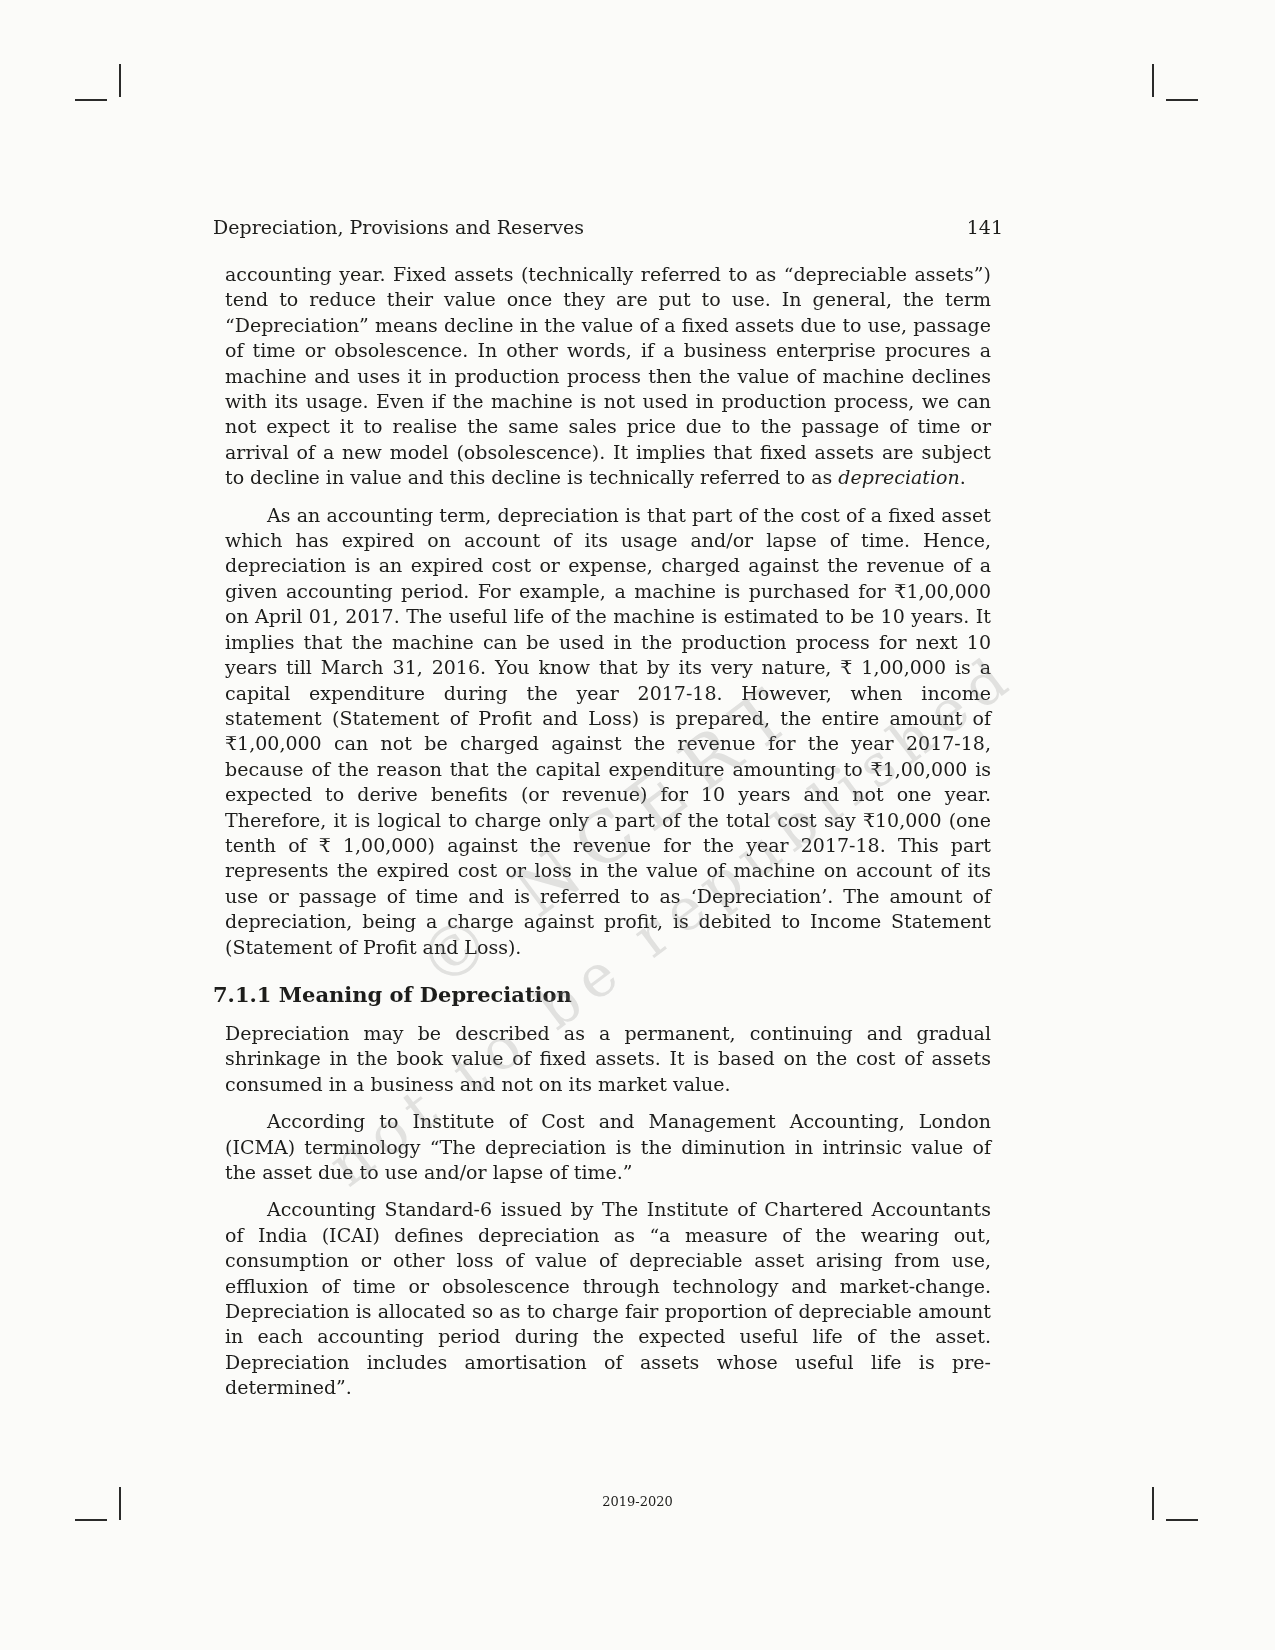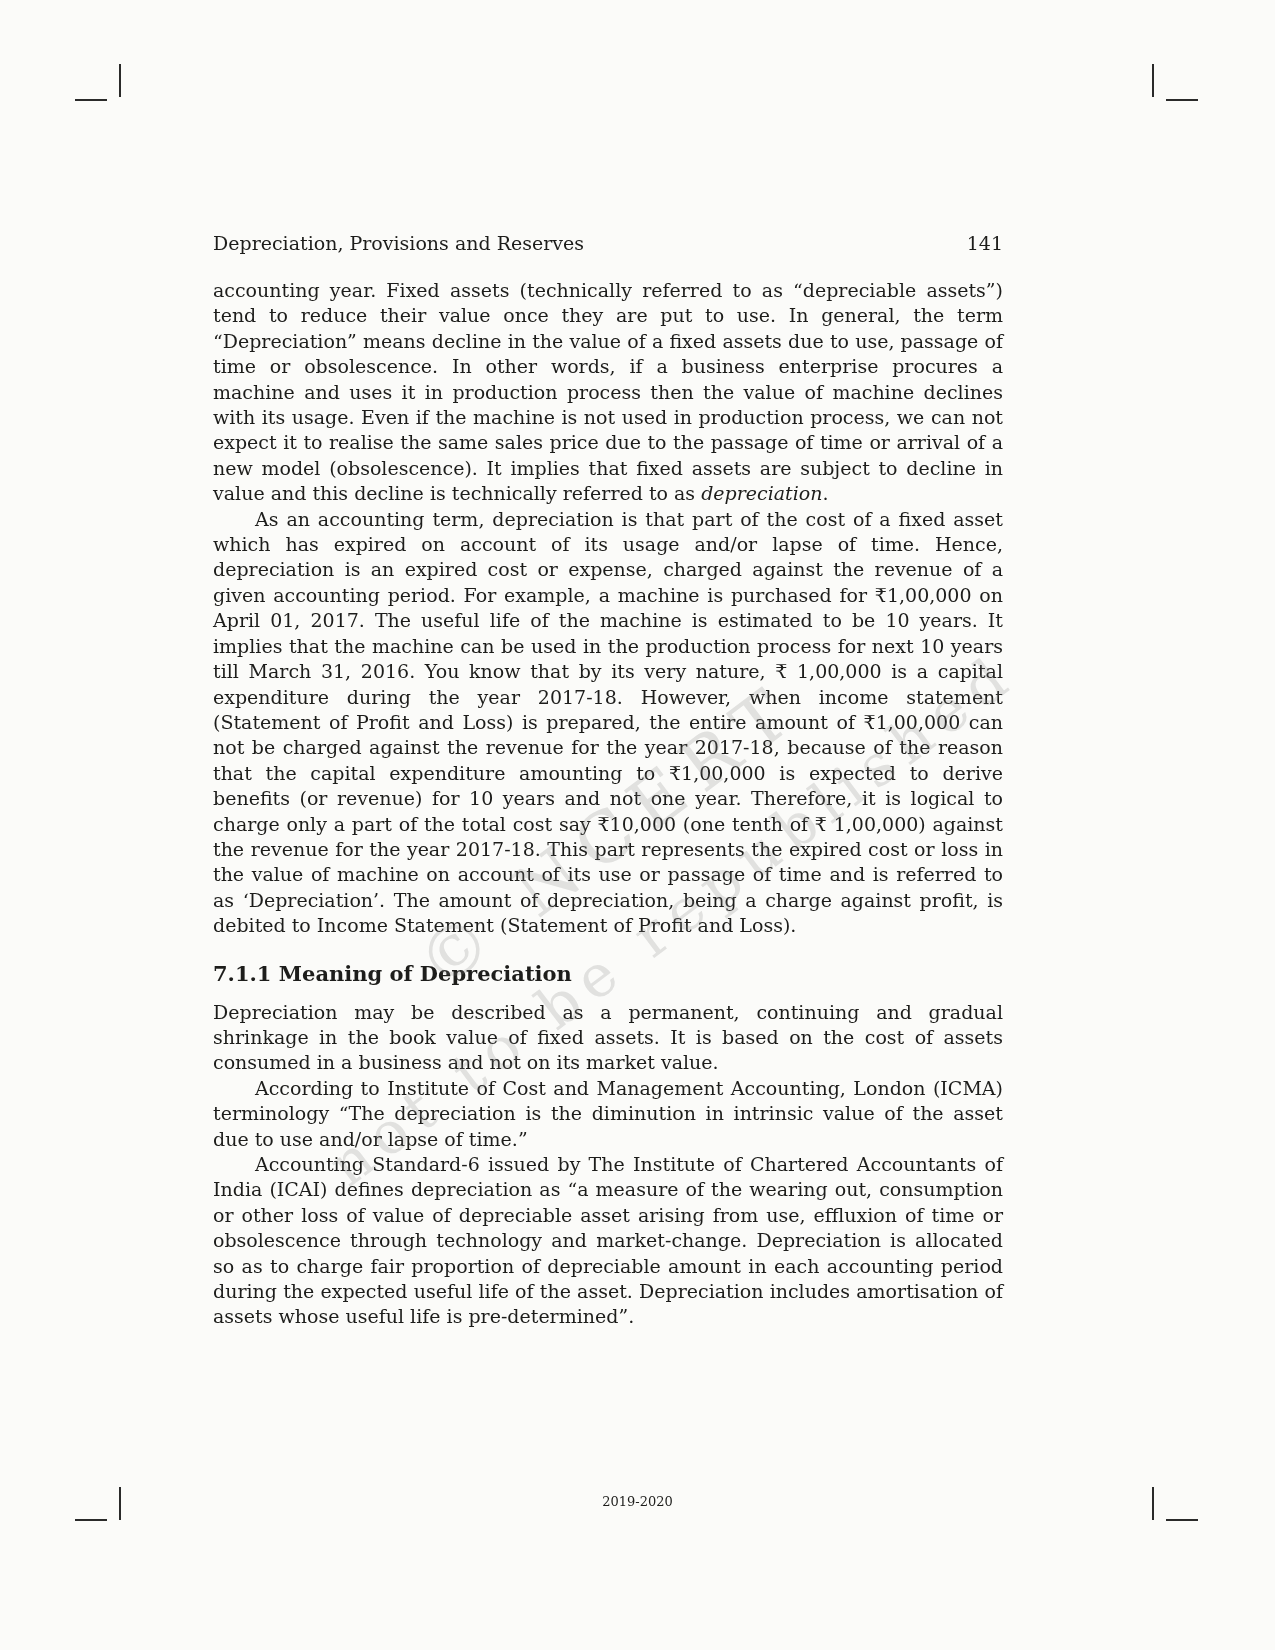--- a/index.html
+++ b/index.html
@@ -24,36 +24,36 @@
     white-space: nowrap;
     pointer-events: none;
     z-index: 2;
   }
   .watermark .wm1 { font-size: 70px; letter-spacing: 14px; display: block; margin-bottom: 30px; }
   .watermark .wm2 { font-size: 58px; letter-spacing: 10px; display: block; }
 
   .content {
     position: absolute;
     left: 213px;
-    top: 232px;
+    top: 216px;
     width: 790px;
     z-index: 1;
   }
   .page-header {
     display: flex;
     justify-content: space-between;
     align-items: baseline;
     font-size: 19px;
     margin-bottom: 24px;
   }
   p.body {
     font-size: 19px;
     line-height: 25.4px;
     text-align: justify;
-    margin: 0;
+    margin: 12px;
   }
   p.indent { text-indent: 42px; }
   h3.section {
     font-size: 21px;
     font-weight: bold;
     margin: 22px 0 14px 0;
   }
   .page-footer {
     position: absolute;
     top: 1494px;

